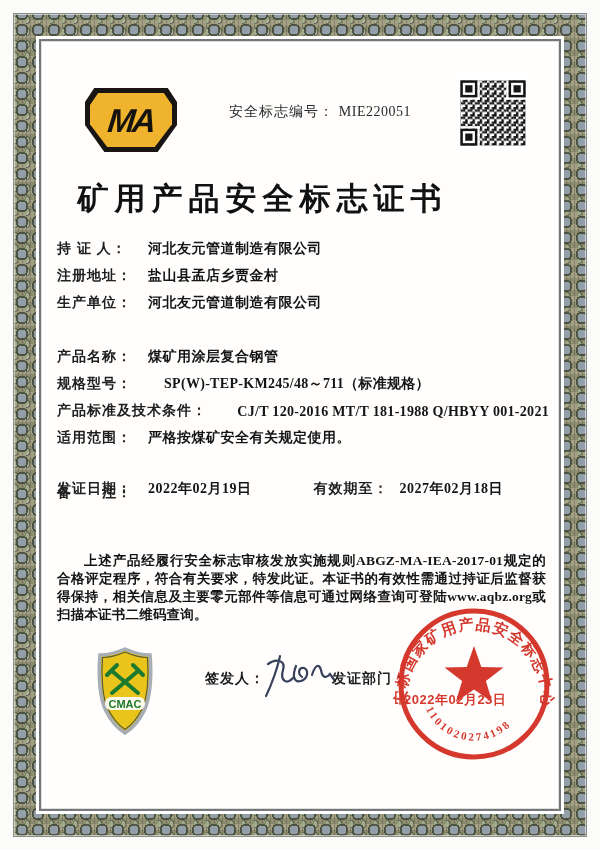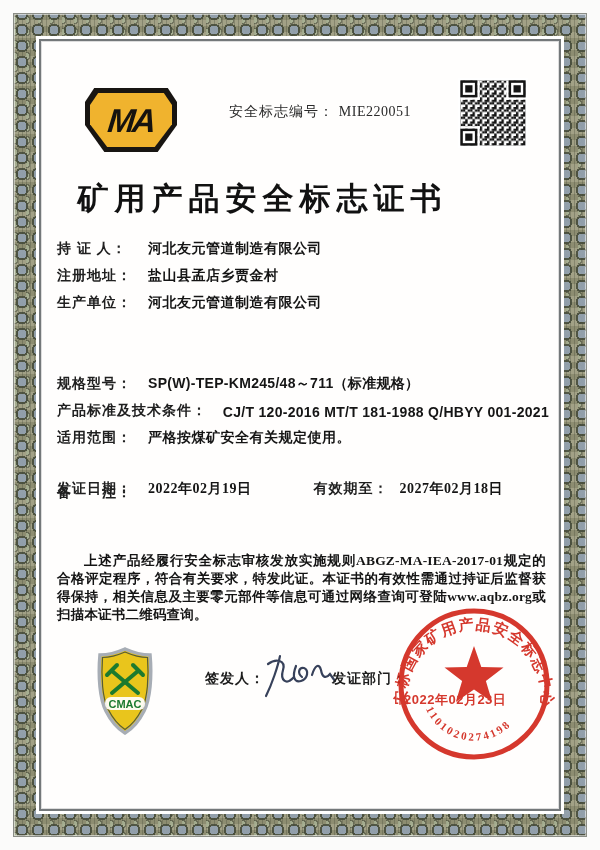--- a/index.html
+++ b/index.html
@@ -49,21 +49,21 @@
   
   .title{left:0;top:178px;width:525px;text-align:center;
     font-family:"Liberation Serif",serif;font-weight:900;font-size:31px;
     letter-spacing:6px;color:#111;}
   
   .row{left:57px;width:492px;display:flex;align-items:flex-end;font-size:14px;}
   .row .lab{font-weight:700;letter-spacing:1px;white-space:nowrap;min-width:91px;color:#202020;}
   .row .lab.wide{min-width:0;margin-right:22px;}
   .row .val{font-family:"Liberation Serif",serif;font-weight:600;color:#151515;
     letter-spacing:.5px;white-space:nowrap;}
-  .row .val.alnum{font-family:Liberation Sans, sans-serif;font-weight:700;letter-spacing:.3px;}
+  .row .val.alnum{font-family:Liberation Serif, serif;font-weight:700;letter-spacing:.3px;margin-left:16px;}
   .row .lab2{font-weight:700;letter-spacing:1px;white-space:nowrap;margin-left:62px;min-width:86px;}
   
   .statement{left:57px;top:552px;width:489px;font-family:"Liberation Serif",serif;
     font-weight:600;font-size:13.5px;line-height:18px;text-align:justify;
     text-indent:2em;color:#141414;letter-spacing:.2px;}
   
   .cmac{left:94px;top:646px;width:62px;height:92px;}
   .signer{left:205px;top:670px;font-size:14px;font-weight:700;letter-spacing:1px;}
   .sig{left:258px;top:650px;width:82px;height:52px;}
   .dept{left:332px;top:670px;font-size:14px;font-weight:700;letter-spacing:1px;}
@@ -139,20 +139,24 @@
     <span class="val">河北友元管道制造有限公司</span>
   </div>
   <div class="abs row" style="top:267px">
     <span class="lab">注册地址：</span>
     <span class="val">盐山县孟店乡贾金村</span>
   </div>
   <div class="abs row" style="top:294px">
     <span class="lab">生产单位：</span>
     <span class="val">河北友元管道制造有限公司</span>
   </div>
+  <div class="abs row" style="top:348px">
+    <span class="lab">产品名称：</span>
+    <span class="val">煤矿用涂层复合钢管</span>
+  </div>
   <div class="abs row" style="top:375px">
     <span class="lab">规格型号：</span>
     <span class="val alnum">SP(W)-TEP-KM245/48～711（标准规格）</span>
   </div>
   <div class="abs row" style="top:402px">
     <span class="lab wide">产品标准及技术条件：</span>
     <span class="val alnum" style="font-weight:600">CJ/T 120-2016 MT/T 181-1988 Q/HBYY 001-2021</span>
   </div>
   <div class="abs row" style="top:429px">
     <span class="lab">适用范围：</span>

